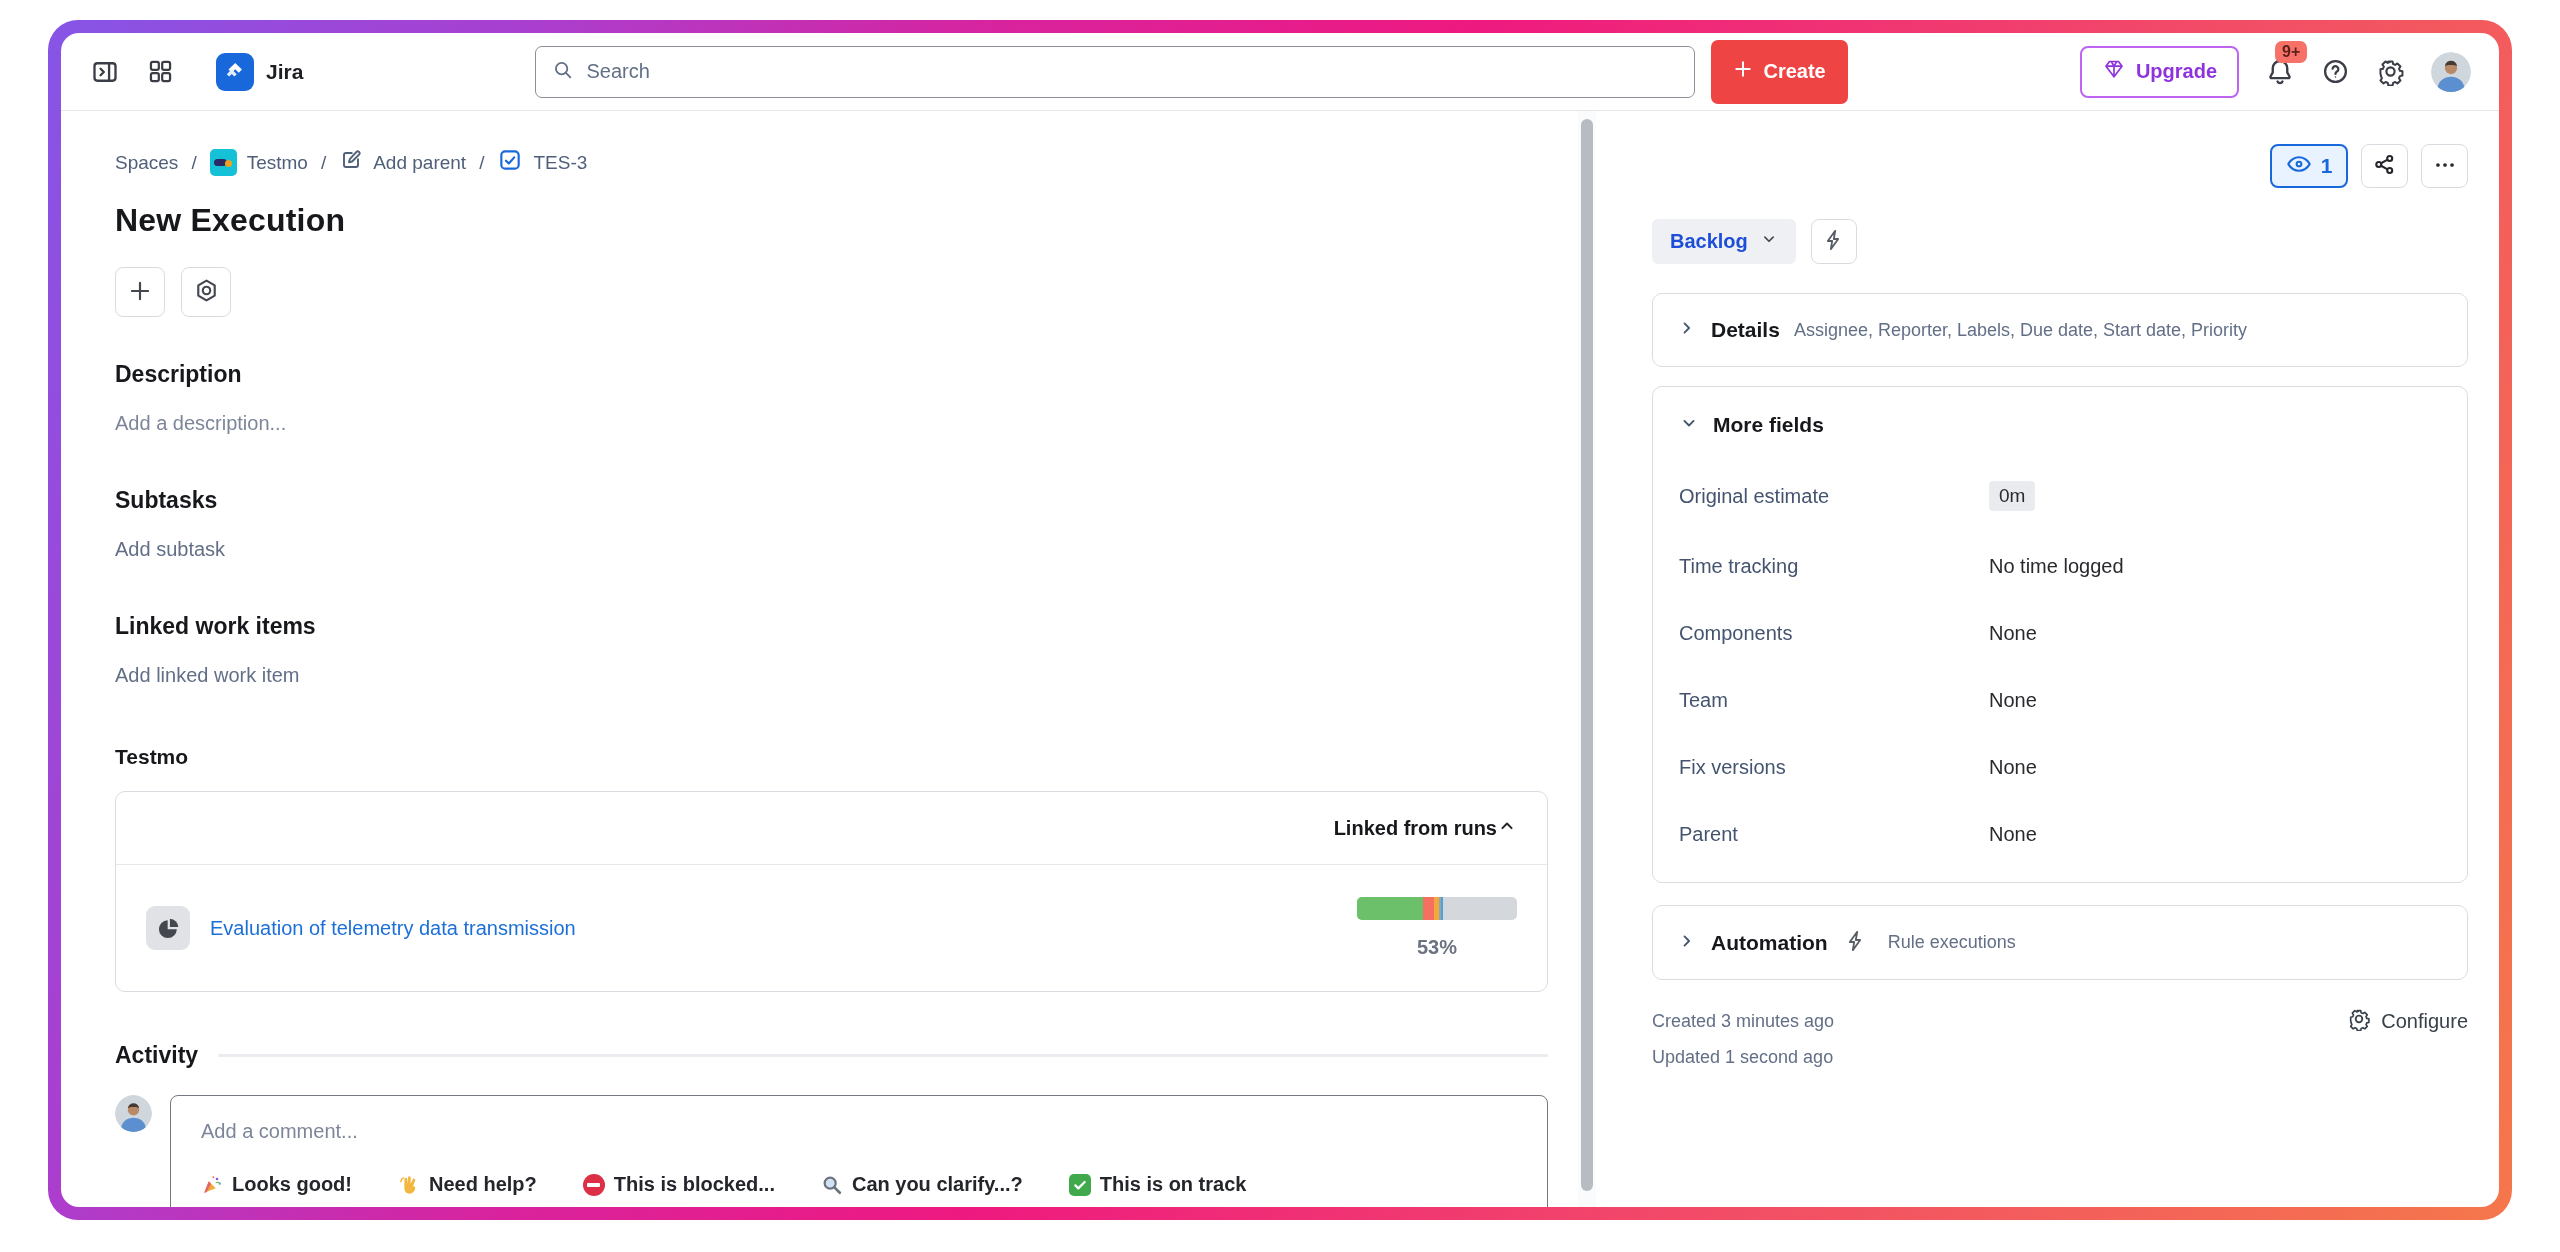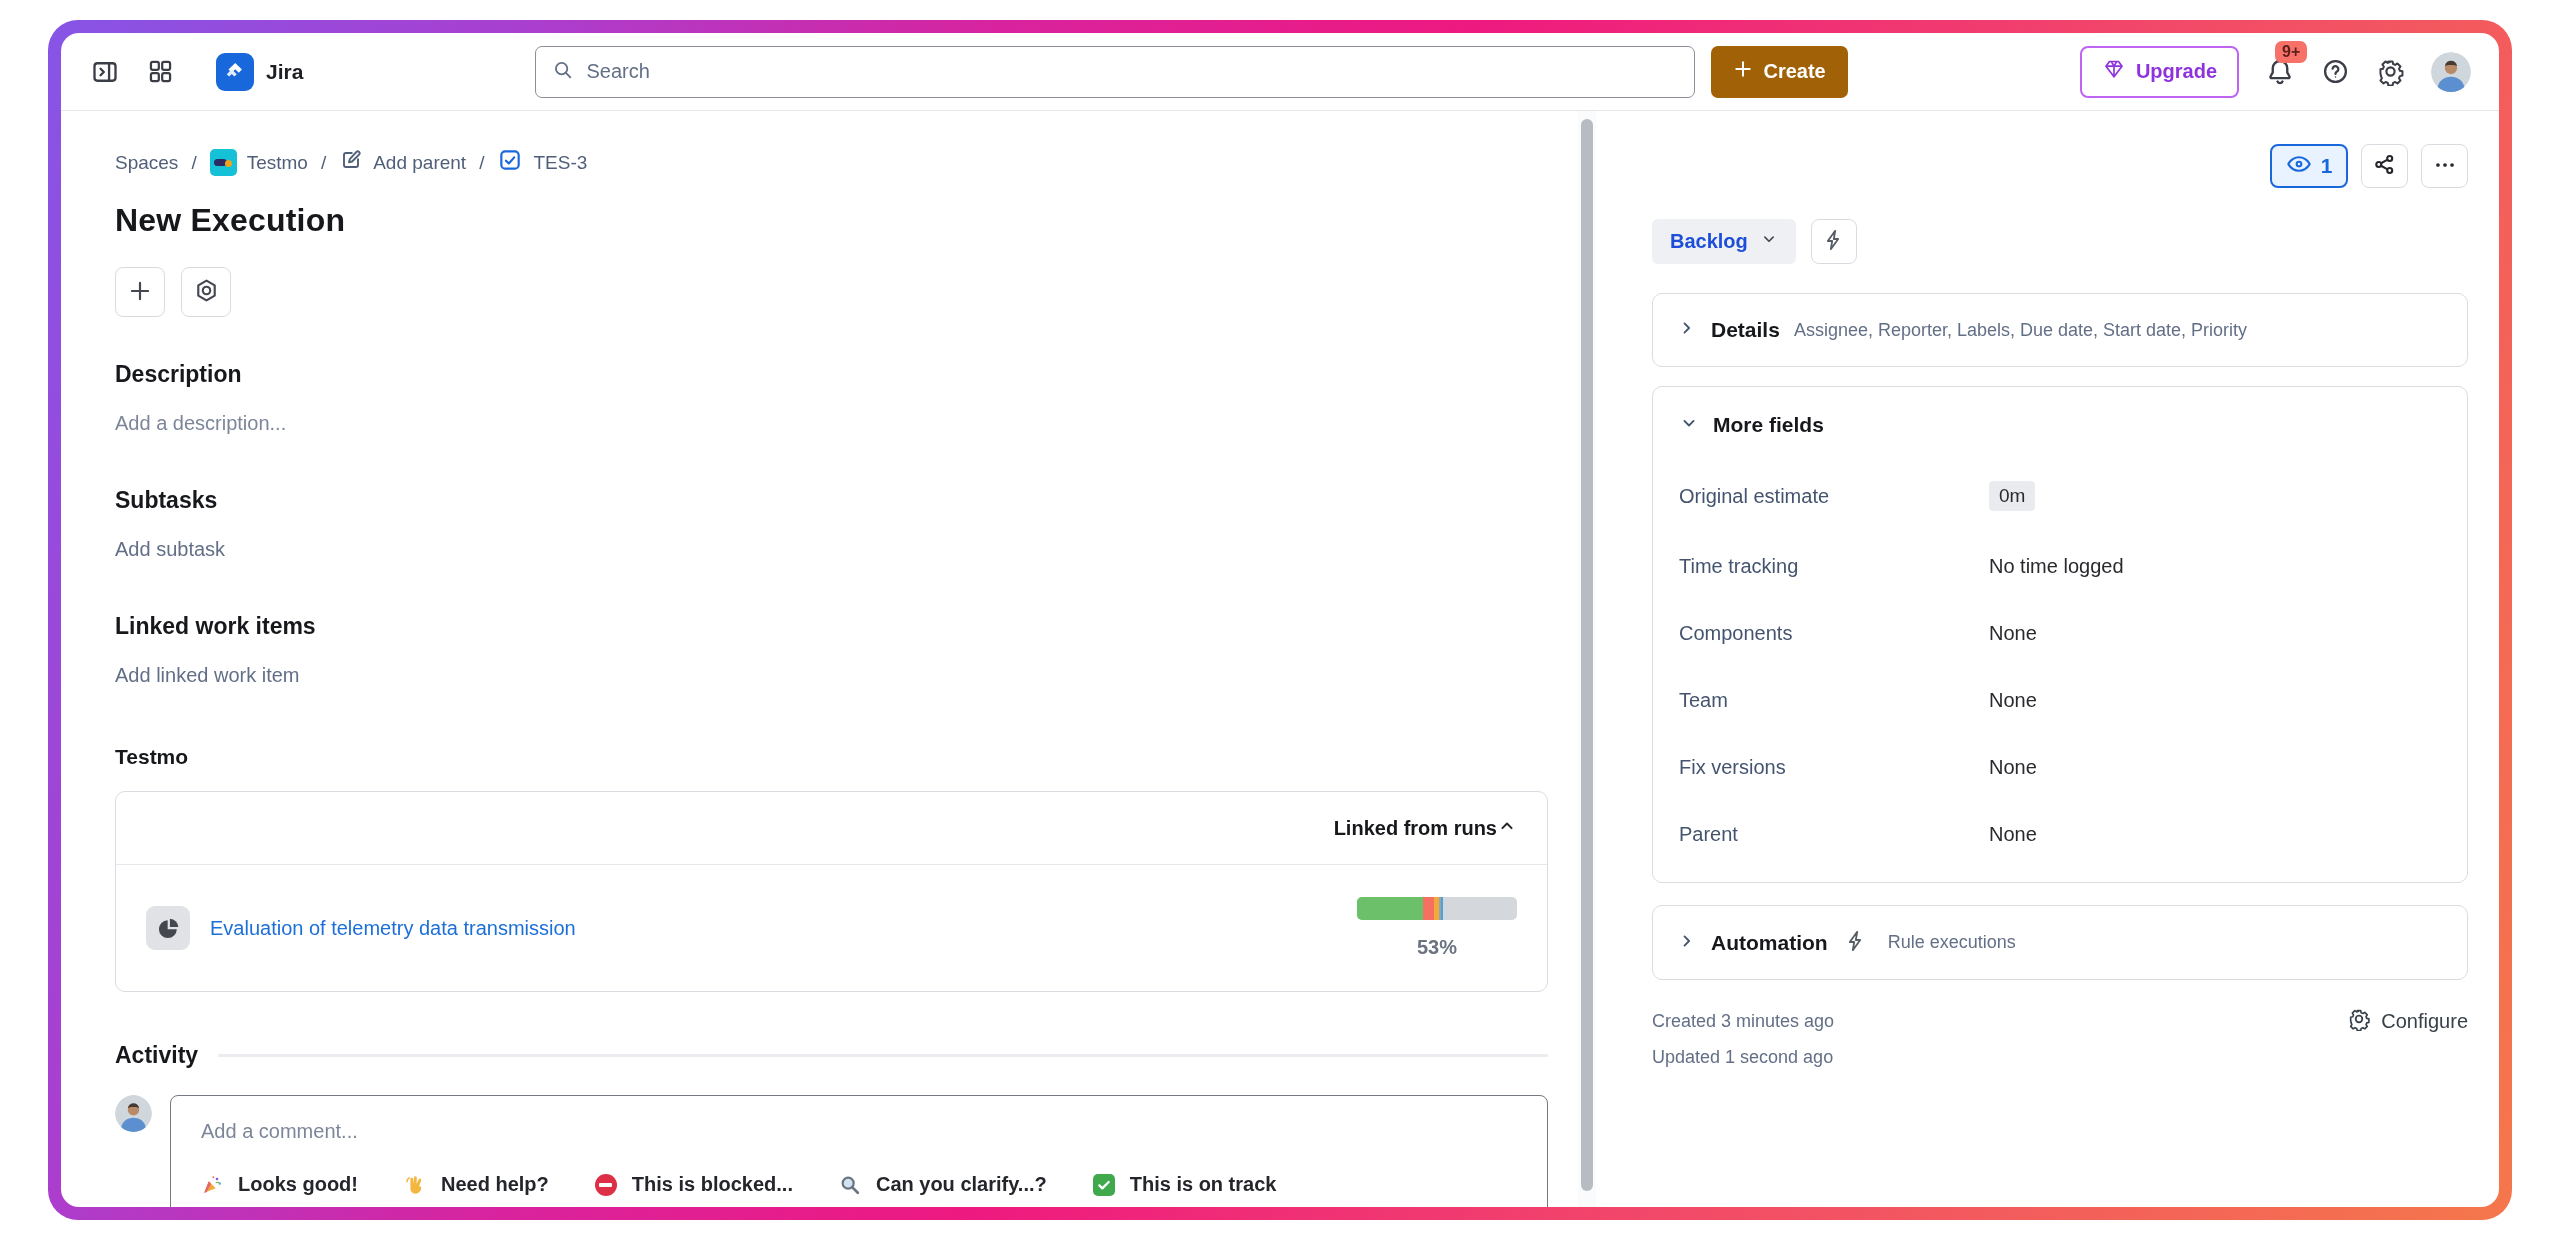--- a/index.html
+++ b/index.html
@@ -18,21 +18,21 @@
   .tb-left { display:flex; align-items:center; gap:28px; }
   .iconbtn { display:flex; align-items:center; justify-content:center; border:none; background:transparent; color:#3b3e46; cursor:pointer; }
   .iconbtn svg { display:block; }
   .jira-brand { display:flex; align-items:center; gap:12px; margin-left:14px; }
   .jira-logo { width:38px; height:38px; border-radius:9px; background:#1868db; display:flex; align-items:center; justify-content:center; }
   .jira-name { font-size:21px; font-weight:700; color:#1e1f24; }
   .tb-center { flex:1; display:flex; align-items:center; justify-content:center; gap:16px; min-width:0; }
   .search { flex:0 1 1160px; height:52px; border:1.5px solid #8a8f98; border-radius:7px; display:flex; align-items:center; padding:0 16px; gap:12px; background:#fff; }
   .search input { border:none; outline:none; font-size:20px; flex:1; color:#701a75; font-family:inherit; background:transparent; }
   .search input::placeholder { color:#626f86; }
-  .btn-create { height:52px; border:none; border-radius:7px; background:#a16207; color:#fff; font-size:20px; font-weight:600; display:flex; align-items:center; gap:10px; padding:0 22px; cursor:pointer; font-family:inherit; }
+  .btn-create { height:64px; border:none; border-radius:7px; background:#ef4444; color:#fff; font-size:20px; font-weight:600; display:flex; align-items:center; gap:10px; padding:0 22px; cursor:pointer; font-family:inherit; }
   .tb-right { display:flex; align-items:center; gap:26px; }
   .btn-upgrade { height:52px; border:2px solid #bf63f3; border-radius:8px; background:#fff; color:#8f33dd; font-size:20px; font-weight:600; display:flex; align-items:center; gap:10px; padding:0 20px; cursor:pointer; font-family:inherit; }
   .bell-wrap { position:relative; }
   .badge { position:absolute; top:-16px; left:10px; background:#f87168; color:#5d1f1a; font-size:16px; font-weight:700; border-radius:7px; padding:2px 7px; }
   .avatar { width:40px; height:40px; border-radius:50%; overflow:hidden; border:none; background:transparent; cursor:pointer; }
 
   
   .content { flex:1; display:flex; overflow:hidden; }
   .main { width:1517px; flex:0 0 1517px; padding:36px 30px 0 54px; overflow:hidden; }
   .vscroll { width:18px; flex:0 0 18px; background:#fafbfc; display:flex; justify-content:center; padding:8px 0 16px; }
@@ -67,21 +67,21 @@
   .progress span { height:100%; }
   .pct { font-size:20px; font-weight:600; color:#6b7280; }
 
   .activity-row { margin-top:50px; display:flex; align-items:center; gap:20px; }
   .activity-rule { flex:1; height:3px; background:#ebecf0; border-radius:2px; }
   .comment-row { margin-top:26px; display:flex; align-items:flex-start; gap:18px; }
   .mini-avatar { width:37px; height:37px; border-radius:50%; overflow:hidden; flex:0 0 37px; cursor:pointer; }
   .editor { flex:1; border:1.5px solid #757a82; border-radius:8px; height:175px; padding:24px 30px; background:#fff; cursor:text; }
   .editor-ph { font-size:20px; color:#7d8699; }
   .quick-replies { margin-top:30px; display:flex; gap:46px; }
-  .chip { display:flex; align-items:center; gap:15px; font-size:20px; font-weight:700; color:#24262b; border:none; background:transparent; cursor:pointer; font-family:inherit; }
+  .chip { display:flex; align-items:center; gap:9px; font-size:20px; font-weight:700; color:#24262b; border:none; background:transparent; cursor:pointer; font-family:inherit; }
   .em { width:22px; height:22px; display:inline-flex; align-items:center; justify-content:center; }
   .em-noentry { border-radius:50%; background:#dd2f45; position:relative; }
   .em-noentry::after { content:""; width:13px; height:4px; background:#fff; border-radius:1px; }
   .em-check { border-radius:5px; background:#3fa94c; }
 
   
   .watch-row { display:flex; justify-content:flex-end; gap:13px; }
   .watch-btn { height:44px; min-width:78px; border:2px solid #1868db; border-radius:8px; background:#e9f2ff; color:#1868db; display:flex; align-items:center; justify-content:center; gap:9px; font-size:21px; font-weight:600; cursor:pointer; font-family:inherit; }
   .side-sq { width:47px; height:44px; border:1.5px solid #d8dbe0; border-radius:8px; background:#fff; display:flex; align-items:center; justify-content:center; color:#24262b; cursor:pointer; }
   .status-row { margin-top:31px; display:flex; gap:15px; }

